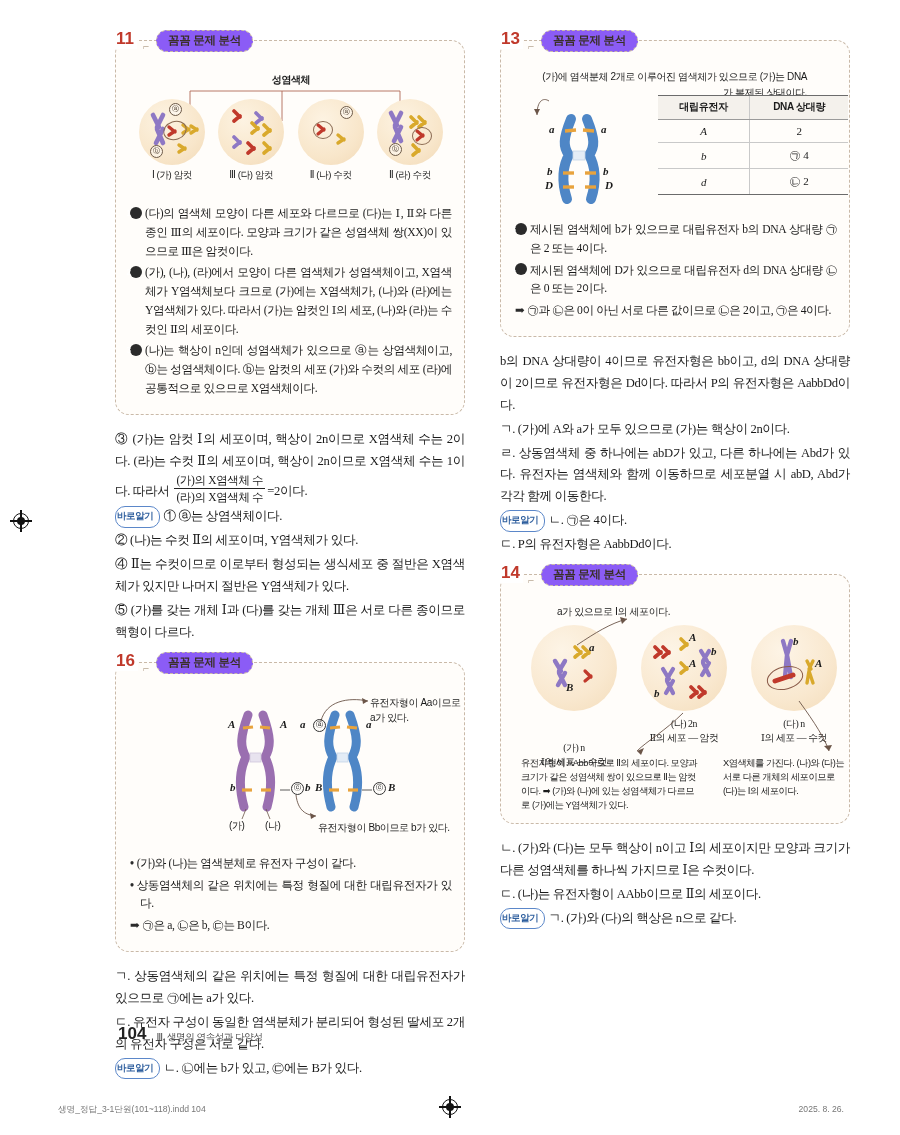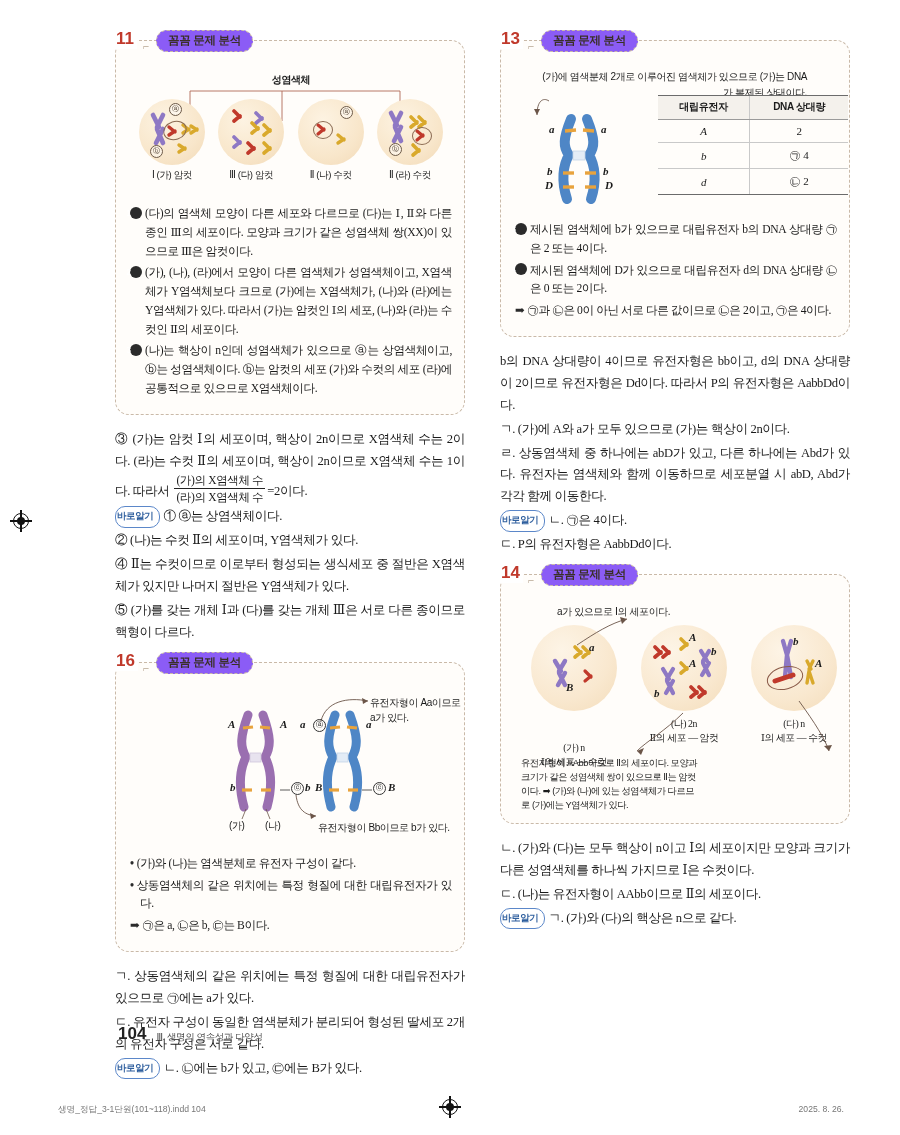--- a/index.html
+++ b/index.html
@@ -544,20 +544,21 @@
         <svg width="330" height="210" style="position:absolute;left:0;top:0;pointer-events:none;">
           <path d="M62 40 C80 28 96 18 112 14" stroke="#6b5548" stroke-width="0.9" fill="none"></path>
           <polygon points="112,14 105,12 107,19" fill="#6b5548"></polygon>
           <path d="M168 108 C150 126 132 136 122 146" stroke="#6b5548" stroke-width="0.9" fill="none"></path>
           <polygon points="122,146 129,143 126,150" fill="#6b5548"></polygon>
           <path d="M284 96 C300 118 310 134 314 146" stroke="#6b5548" stroke-width="0.9" fill="none"></path>
           <polygon points="314,146 309,141 317,140" fill="#6b5548"></polygon>
         </svg>
 
         <div class="note14" style="left:6px;top:152px;width:178px;">유전자형이 AAbb이므로 Ⅱ의 세포이다. 모양과 크기가 같은 성염색체 쌍이 있으므로 Ⅱ는 암컷이다. ➡ (가)와 (나)에 있는 성염색체가 다르므로 (가)에는 Y염색체가 있다.</div>
+        <div class="note14" style="left:208px;top:152px;width:122px;">X염색체를 가진다. (나)와 (다)는 서로 다른 개체의 세포이므로 (다)는 Ⅰ의 세포이다.</div>
       </div>
     </div>
 
     <p class="bodytext">ㄴ. (가)와 (다)는 모두 핵상이 n이고 Ⅰ의 세포이지만 모양과 크기가 다른 성염색체를 하나씩 가지므로 Ⅰ은 수컷이다.</p>
     <p class="bodytext">ㄷ. (나)는 유전자형이 AAbb이므로 Ⅱ의 세포이다.</p>
     <p class="bodytext">
       <span class="badge">바로알기</span><span>ㄱ. (가)와 (다)의 핵상은 n으로 같다.</span>
     </p>
   </div>
 

